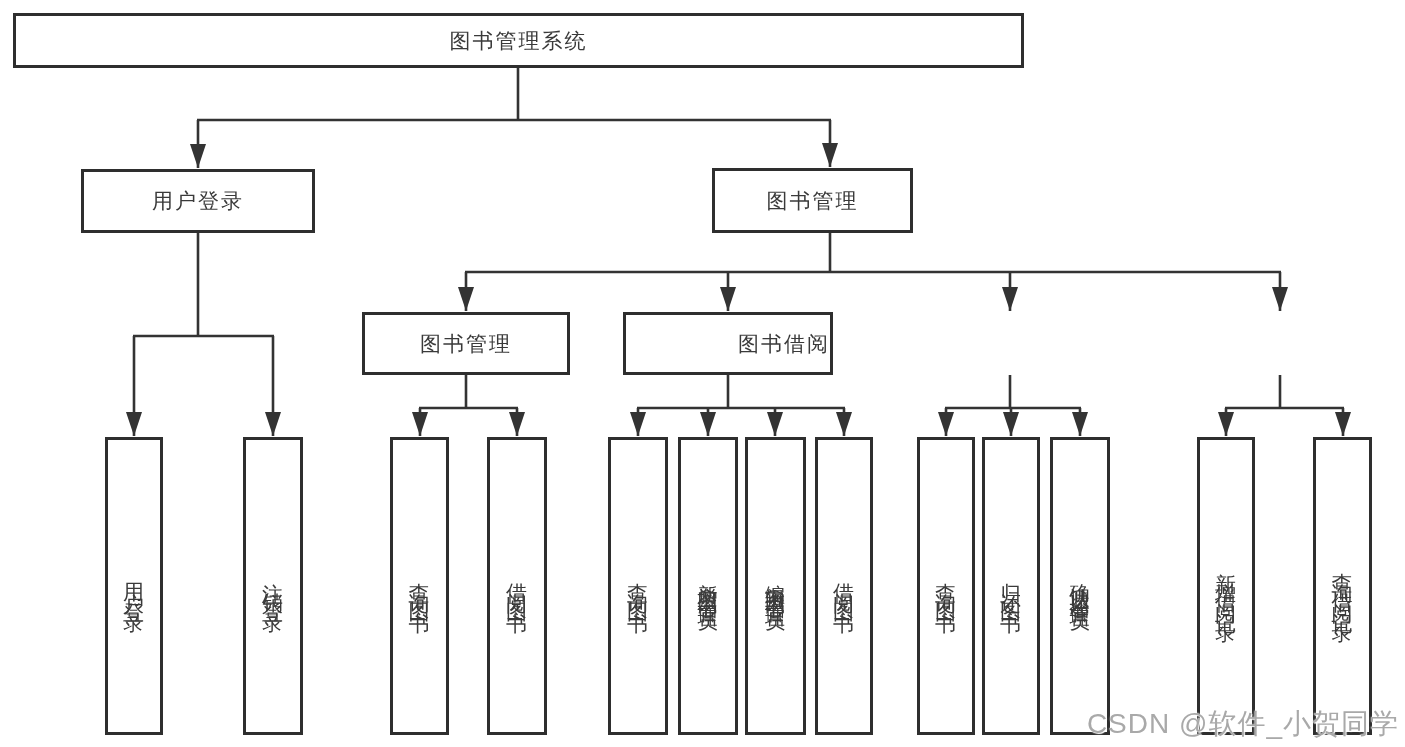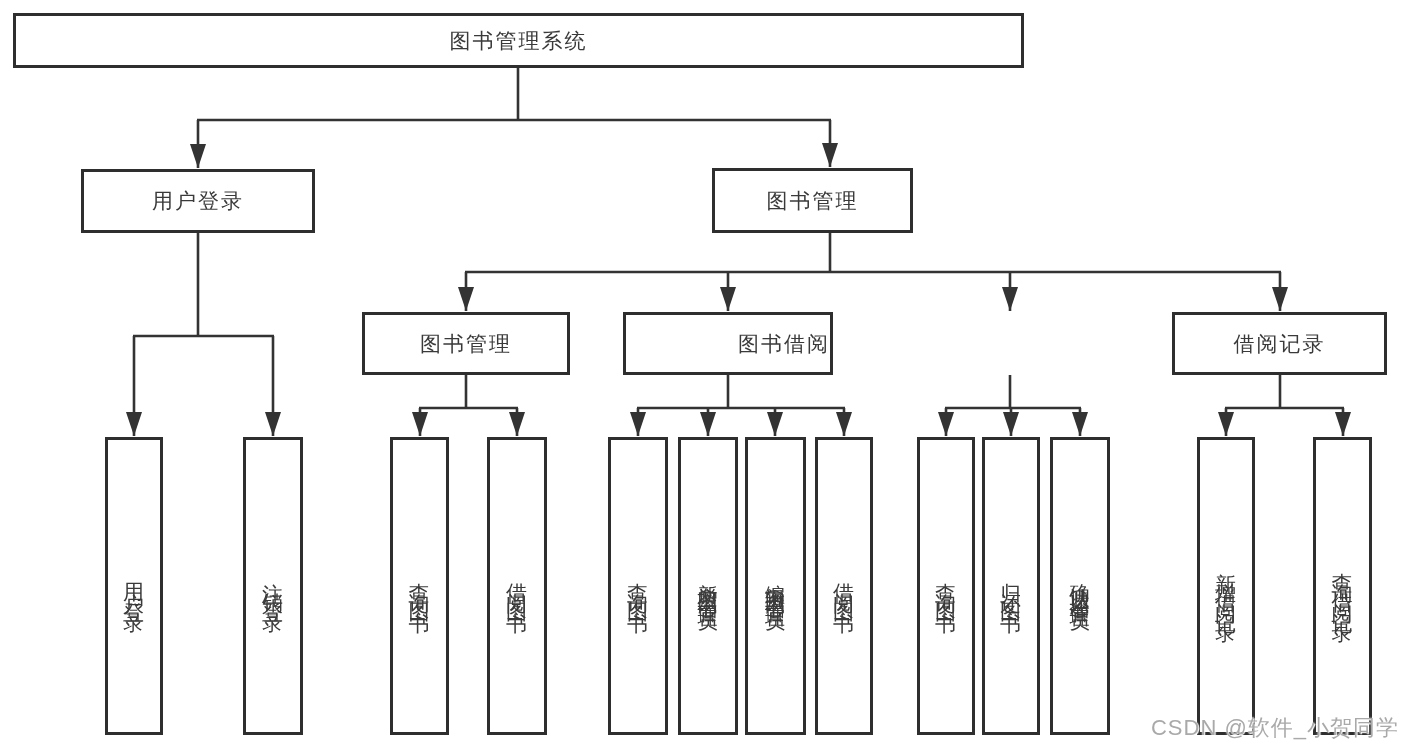--- a/index.html
+++ b/index.html
@@ -36,21 +36,21 @@
     line-height: 1;
   }
   .vbox.tight .vtext {
     letter-spacing: 4px;
     font-size: 20px;
   }
   .watermark {
     position: absolute;
     right: 6px;
     bottom: 4px;
-    font-size: 22px;
+    font-size: 28px;
     color: #a9a9a9;
     letter-spacing: 1px;
     text-shadow: 0 0 2px #ffffff, 1px 1px 1px #ffffff;
     z-index: 5;
   }
 </style>
 </head>
 <body>
 
 <div class="canvas">
@@ -115,23 +115,20 @@
   <div class="hbox" style="left:712px; top:168px; width:201px; height:65px;">
     <span>图书管理</span>
   </div>
 
   <div class="hbox" style="left:362px; top:312px; width:208px; height:63px;">
     <span>图书管理</span>
   </div>
   <div class="hbox" style="left:623px; top:312px; width:210px; height:63px;justify-content:flex-end;">
     <span>图书借阅</span>
   </div>
-  <div class="hbox" style="left:1172px; top:312px; width:215px; height:63px;">
-    <span>借阅记录</span>
-  </div>
 
   <div class="vbox" style="left:105px; top:437px; width:58px; height:298px;">
     <span class="vtext">用户登录</span>
   </div>
   <div class="vbox" style="left:243px; top:437px; width:60px; height:298px;">
     <span class="vtext">注销登录</span>
   </div>
 
   <div class="vbox" style="left:390px; top:437px; width:59px; height:298px;">
     <span class="vtext">查询图书</span>

